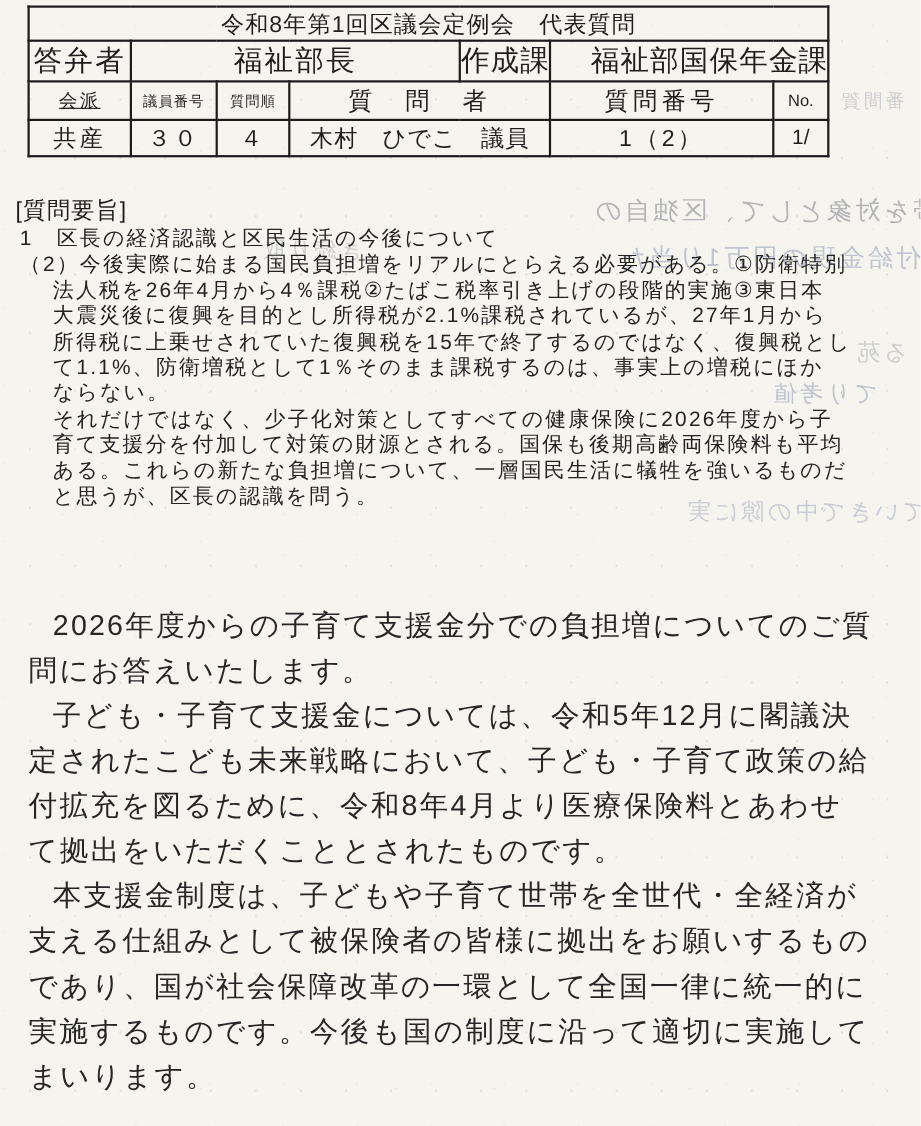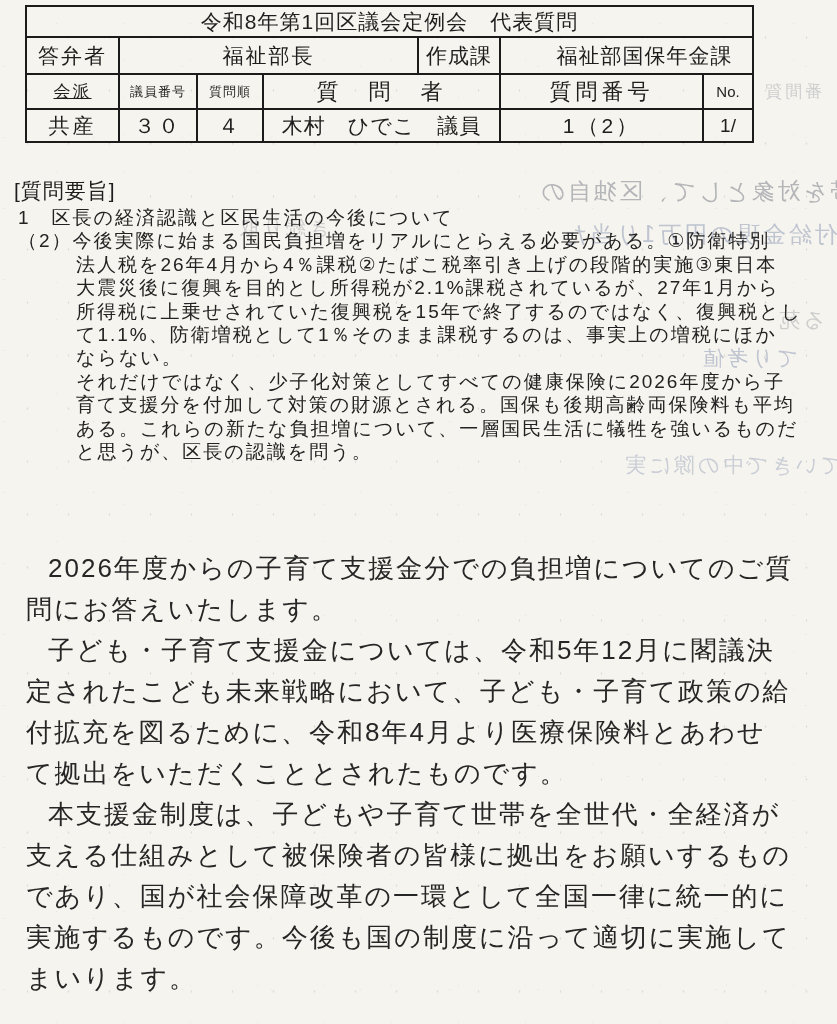--- a/index.html
+++ b/index.html
@@ -28,39 +28,39 @@
     border:2px solid #1b1b1b;
     text-align:center;vertical-align:middle;
     padding:0;color:#1e1e1e;
     white-space:nowrap;overflow:hidden;
   }
   tr.r1{height:31px;}
   tr.r2{height:37px;}
   tr.r3{height:35px;}
   tr.r4{height:33px;}
   .t-title{font-size:21px;letter-spacing:1px;}
-  .t-big{font-size:21px;letter-spacing:2px;}
+  .t-big{font-size:26px;letter-spacing:2px;}
   .t-mid{font-size:22px;letter-spacing:4px;}
   .t-small{font-size:17px;letter-spacing:2px;text-decoration:underline;}
   .t-tiny{font-size:13px;letter-spacing:1px;}
   .t-no{font-size:15px;letter-spacing:0;}
   .t-num{font-size:21px;letter-spacing:3px;}
   .t-page{font-size:19px;text-align:center;}
 
   
   .summary-heading{
     position:absolute;left:14px;top:177px;
     font-size:21px;letter-spacing:1px;color:#1e1e1e;
   }
   .summary-block{
     position:absolute;left:16px;top:206px;width:800px;
     font-size:19px;line-height:23.4px;letter-spacing:2px;
     color:#222;white-space:nowrap;
   }
-  .summary-block .ln{margin-left:60px;}
+  .summary-block .ln{margin-left:32px;}
   .summary-block .ln.flush{margin-left:2px;}
 
   
   .answer-block{
     position:absolute;left:10px;top:548px;width:820px;
     font-size:26px;line-height:41px;letter-spacing:2px;
     color:#262626;white-space:nowrap;
   }
   .answer-block .ln{margin-left:16px;}
   .answer-block .ln.indent{margin-left:38px;}

